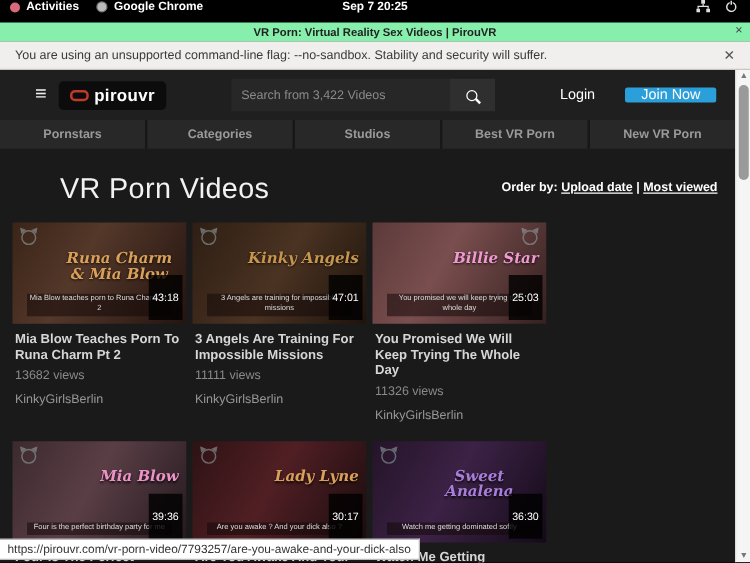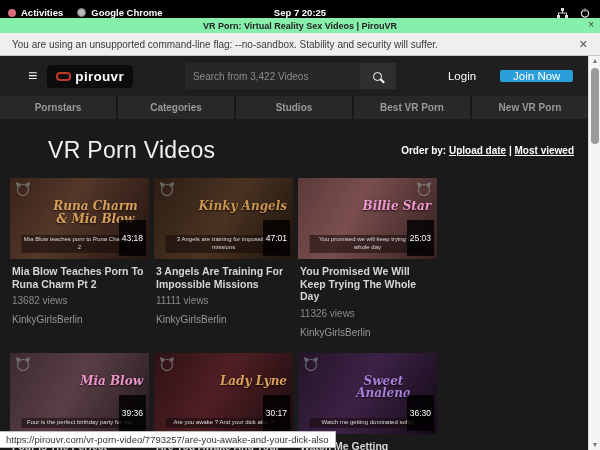--- a/index.html
+++ b/index.html
@@ -1,20 +1,20 @@
 <!DOCTYPE html>
 <html><head>
 <meta charset="utf-8">
 <style>
   * { margin:0; padding:0; box-sizing:border-box; }
   html,body { width:600px; height:450px; overflow:hidden; background:#000;
     font-family:"Liberation Sans", sans-serif; }
 
   
-  .sysbar { height:18px; background:#000; color:#fff; display:flex; align-items:flex-end;
+  .sysbar { height:18px; background:#000; color:#fff; display:flex; align-items:flex-start;
     font-size:9.5px; font-weight:bold; position:relative; }
   .sysbar .left { display:flex; align-items:center; gap:14px; padding-left:8px; }
   .sys-item { display:flex; align-items:center; gap:5px; }
   .dot-icon { width:8px; height:8px; border-radius:50%; background:#d96a7a; display:inline-block; }
   .chrome-ico { width:9px; height:9px; border-radius:50%; background:#bbb; border:1.5px solid #777; display:inline-block; }
   .sysbar .clock { position:absolute; left:50%; transform:translateX(-50%); font-weight:bold; }
   .sysbar .right { margin-left:auto; display:flex; align-items:center; gap:12px; padding-right:10px; }
   .net-ico svg, .pwr-ico svg { display:block; }
 
   

